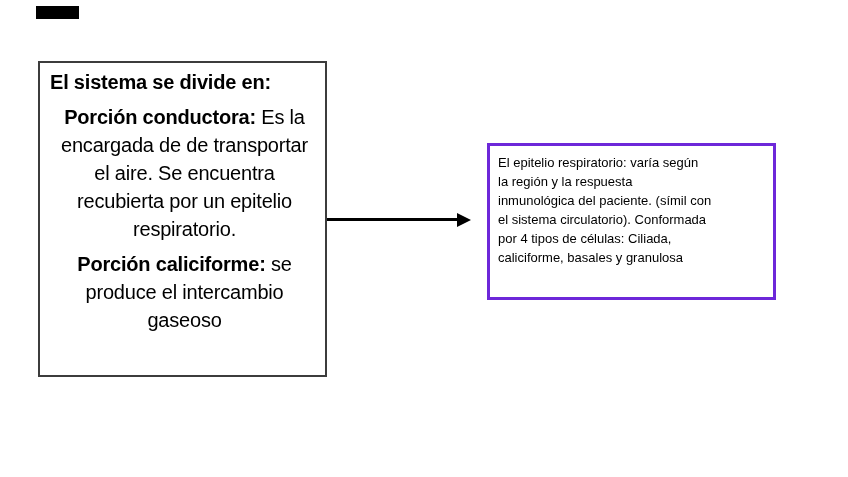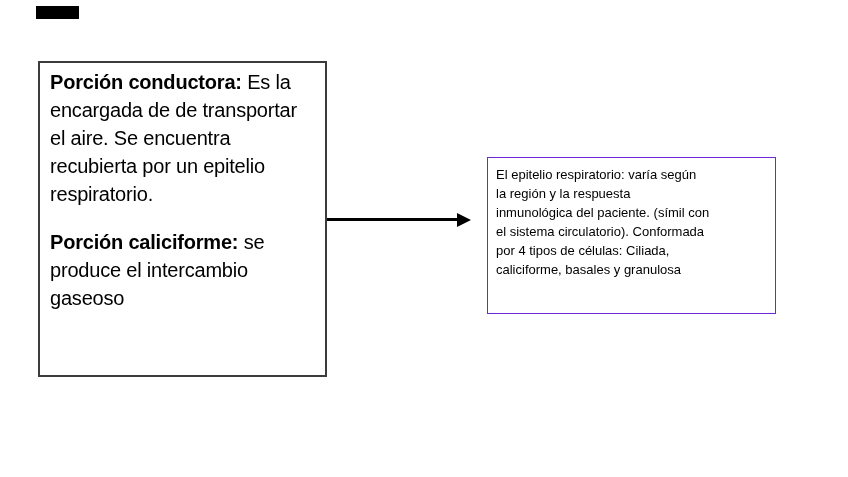--- a/index.html
+++ b/index.html
@@ -32,27 +32,27 @@
     border: 2px solid #3c3c3c;
     padding: 5px 6px 5px 10px;
     font-size: 20px;
     line-height: 28px;
     letter-spacing: -0.2px;
   }
   .left-box p {
     margin: 0;
     white-space: pre-line;
   }
-  .left-box p + p { margin-top: 20px; }
+  .left-box p + p { margin-top: 7px; text-align: center; }
   .bold { font-weight: 700; }
 
   .right-box {
-    left: 487px; top: 157px;
+    left: 487px; top: 143px;
     width: 289px; height: 157px;
-    border: 1px solid #6d28d9;
+    border: 3px solid #6d28d9;
     padding: 7px 20px 7px 8px;
     font-size: 13px;
     line-height: 19px;
   }
   .prewrap { white-space: pre-line; }
 
   .arrow-line {
     position: absolute;
     left: 327px; top: 218px;
     width: 131px; height: 3px;
@@ -68,20 +68,21 @@
   }
 </style>
 </head>
 <body>
 
 <div class="canvas">
 
   <div class="black-bar"></div>
 
   <div class="textbox left-box">
+    <p class="bold">El sistema se divide en:</p>
     <p><span class="bold">Porción conductora:</span><span> Es la
 encargada de de transportar
 el aire. Se encuentra
 recubierta por un epitelio
 respiratorio.</span></p>
     <p><span class="bold">Porción caliciforme:</span><span> se
 produce el intercambio
 gaseoso</span></p>
   </div>
 

